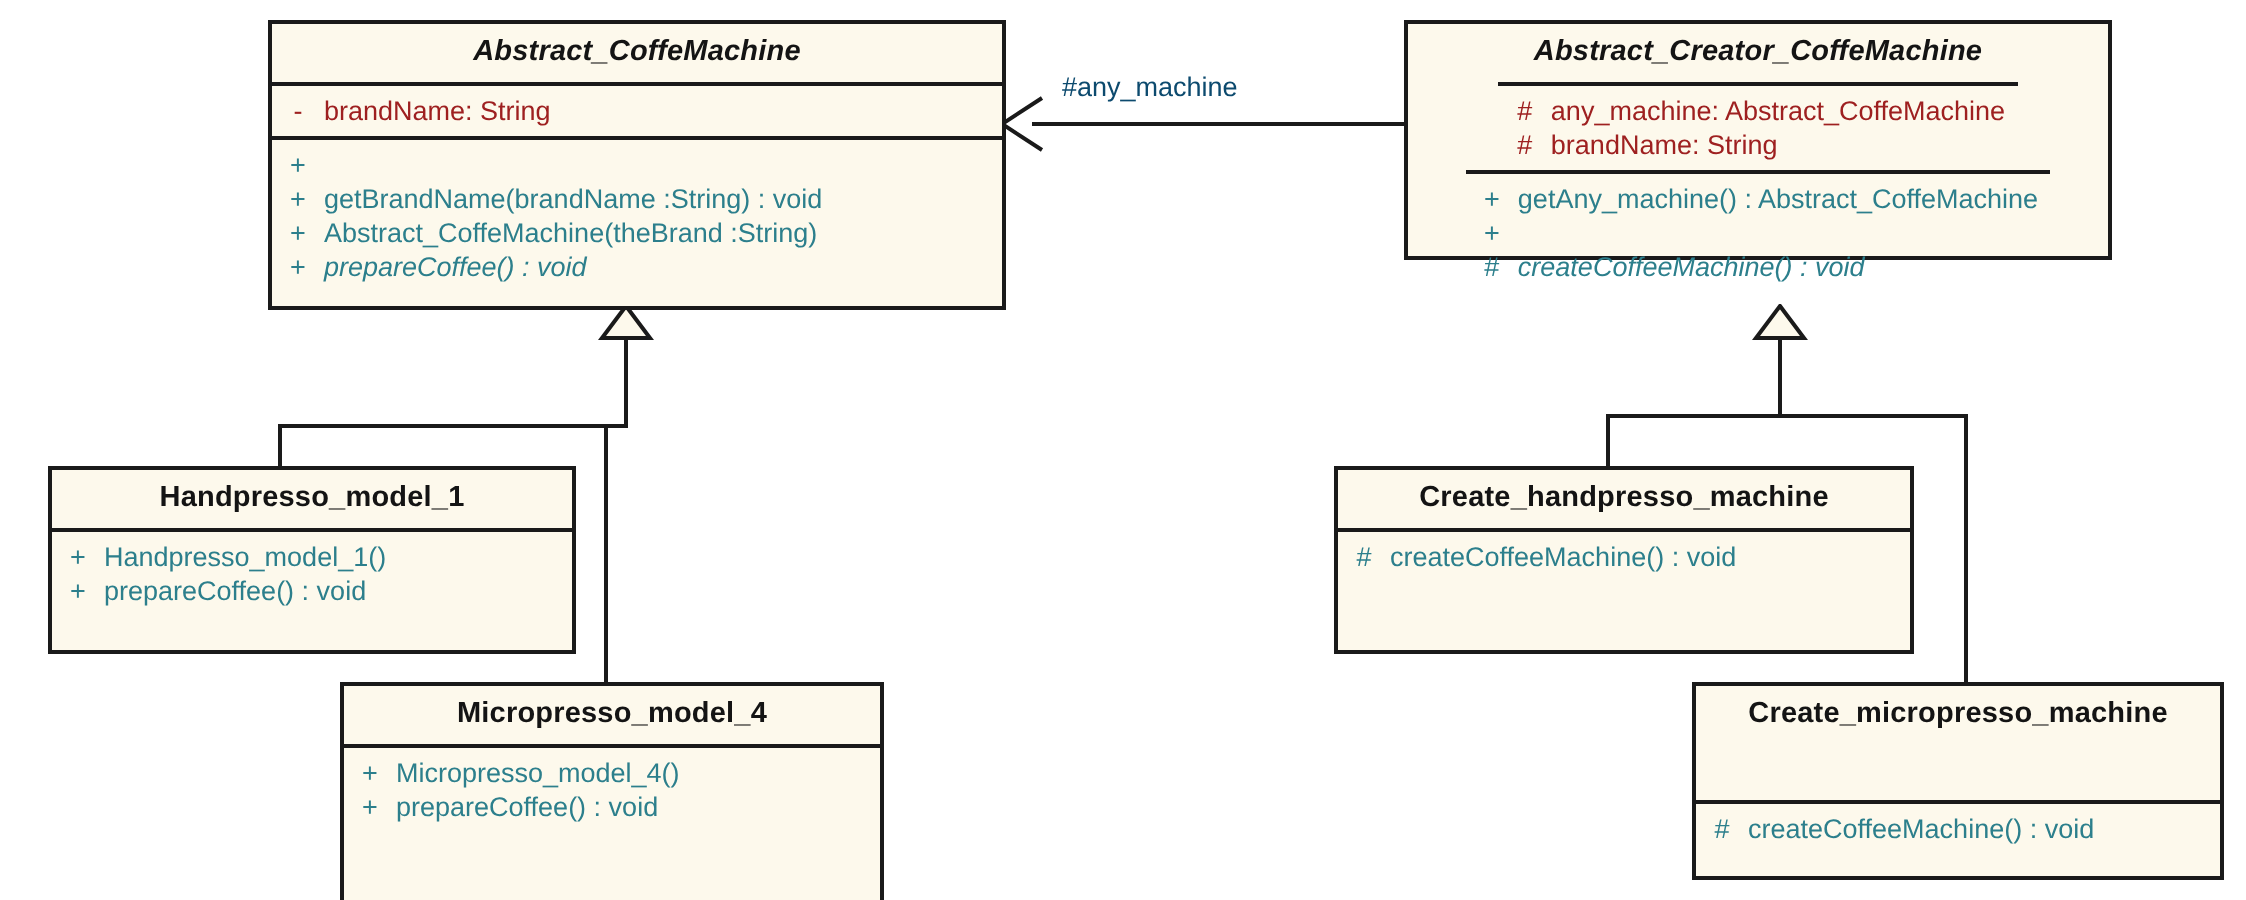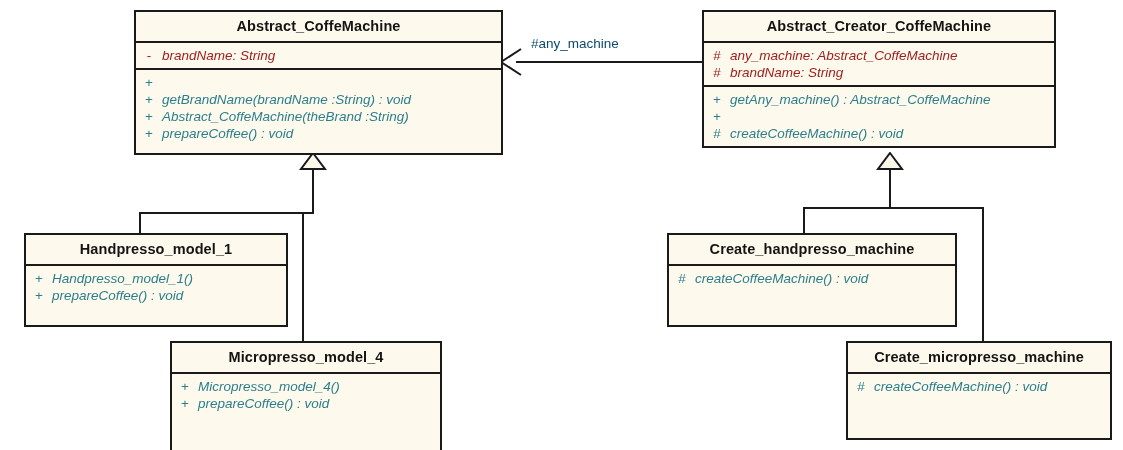--- a/index.html
+++ b/index.html
@@ -31,20 +31,21 @@
   .uml-class .class-title {
     text-align: center;
     font-weight: bold;
     font-size: 14.5px;
     color: #141414;
     padding: 6px 4px 7px 4px;
     letter-spacing: 0.1px;
     white-space: nowrap;
   }
   .uml-class.abstract .class-title {
+    font-style: italic;
     border-radius: 14px;
   }
   .uml-class .compartment {
     border-top: 2px solid #1a1a1a;
     padding: 4px 0 4px 0;
     flex: 0 0 auto;
   }
   .uml-class .compartment.grow {
     flex: 1 1 auto;
   }
@@ -56,21 +57,20 @@
     white-space: nowrap;
   }
   .member .vis {
     width: 26px;
     min-width: 26px;
     text-align: center;
     font-weight: normal;
   }
   .member .sig {
     padding-right: 6px;
-    font-style: italic;
   }
   
   .attrs .member .vis,
   .attrs .member .sig {
     color: #9e2020;
   }
   
   .ops .member .vis,
   .ops .member .sig {
     color: #2c7f8c;
@@ -159,21 +159,21 @@
         <span class="vis">+</span>
         <span class="sig">Abstract_CoffeMachine(theBrand :String)</span>
       </div>
       <div class="member is-abstract">
         <span class="vis">+</span>
         <span class="sig">prepareCoffee() : void</span>
       </div>
     </div>
   </div>
 
-  <div class="uml-class abstract" style="left:702px; top:10px; width:354px; height:138px;">
+  <div class="uml-class abstract" style="left:702px; top:10px; width:354px; height:120px;align-items:center;">
     <div class="class-title">Abstract_Creator_CoffeMachine</div>
     <div class="compartment attrs">
       <div class="member">
         <span class="vis">#</span>
         <span class="sig">any_machine:  Abstract_CoffeMachine</span>
       </div>
       <div class="member">
         <span class="vis">#</span>
         <span class="sig">brandName:  String</span>
       </div>
@@ -224,21 +224,21 @@
   <div class="uml-class" style="left:667px; top:233px; width:290px; height:94px;">
     <div class="class-title">Create_handpresso_machine</div>
     <div class="compartment ops grow">
       <div class="member">
         <span class="vis">#</span>
         <span class="sig">createCoffeeMachine() : void</span>
       </div>
     </div>
   </div>
 
-  <div class="uml-class" style="left:846px; top:341px; width:266px; height:99px;">
+  <div class="uml-class" style="left:846px; top:341px; width:266px; height:99px;gap:28px;">
     <div class="class-title">Create_micropresso_machine</div>
     <div class="compartment ops grow">
       <div class="member">
         <span class="vis">#</span>
         <span class="sig">createCoffeeMachine() : void</span>
       </div>
     </div>
   </div>
 
 </div>

